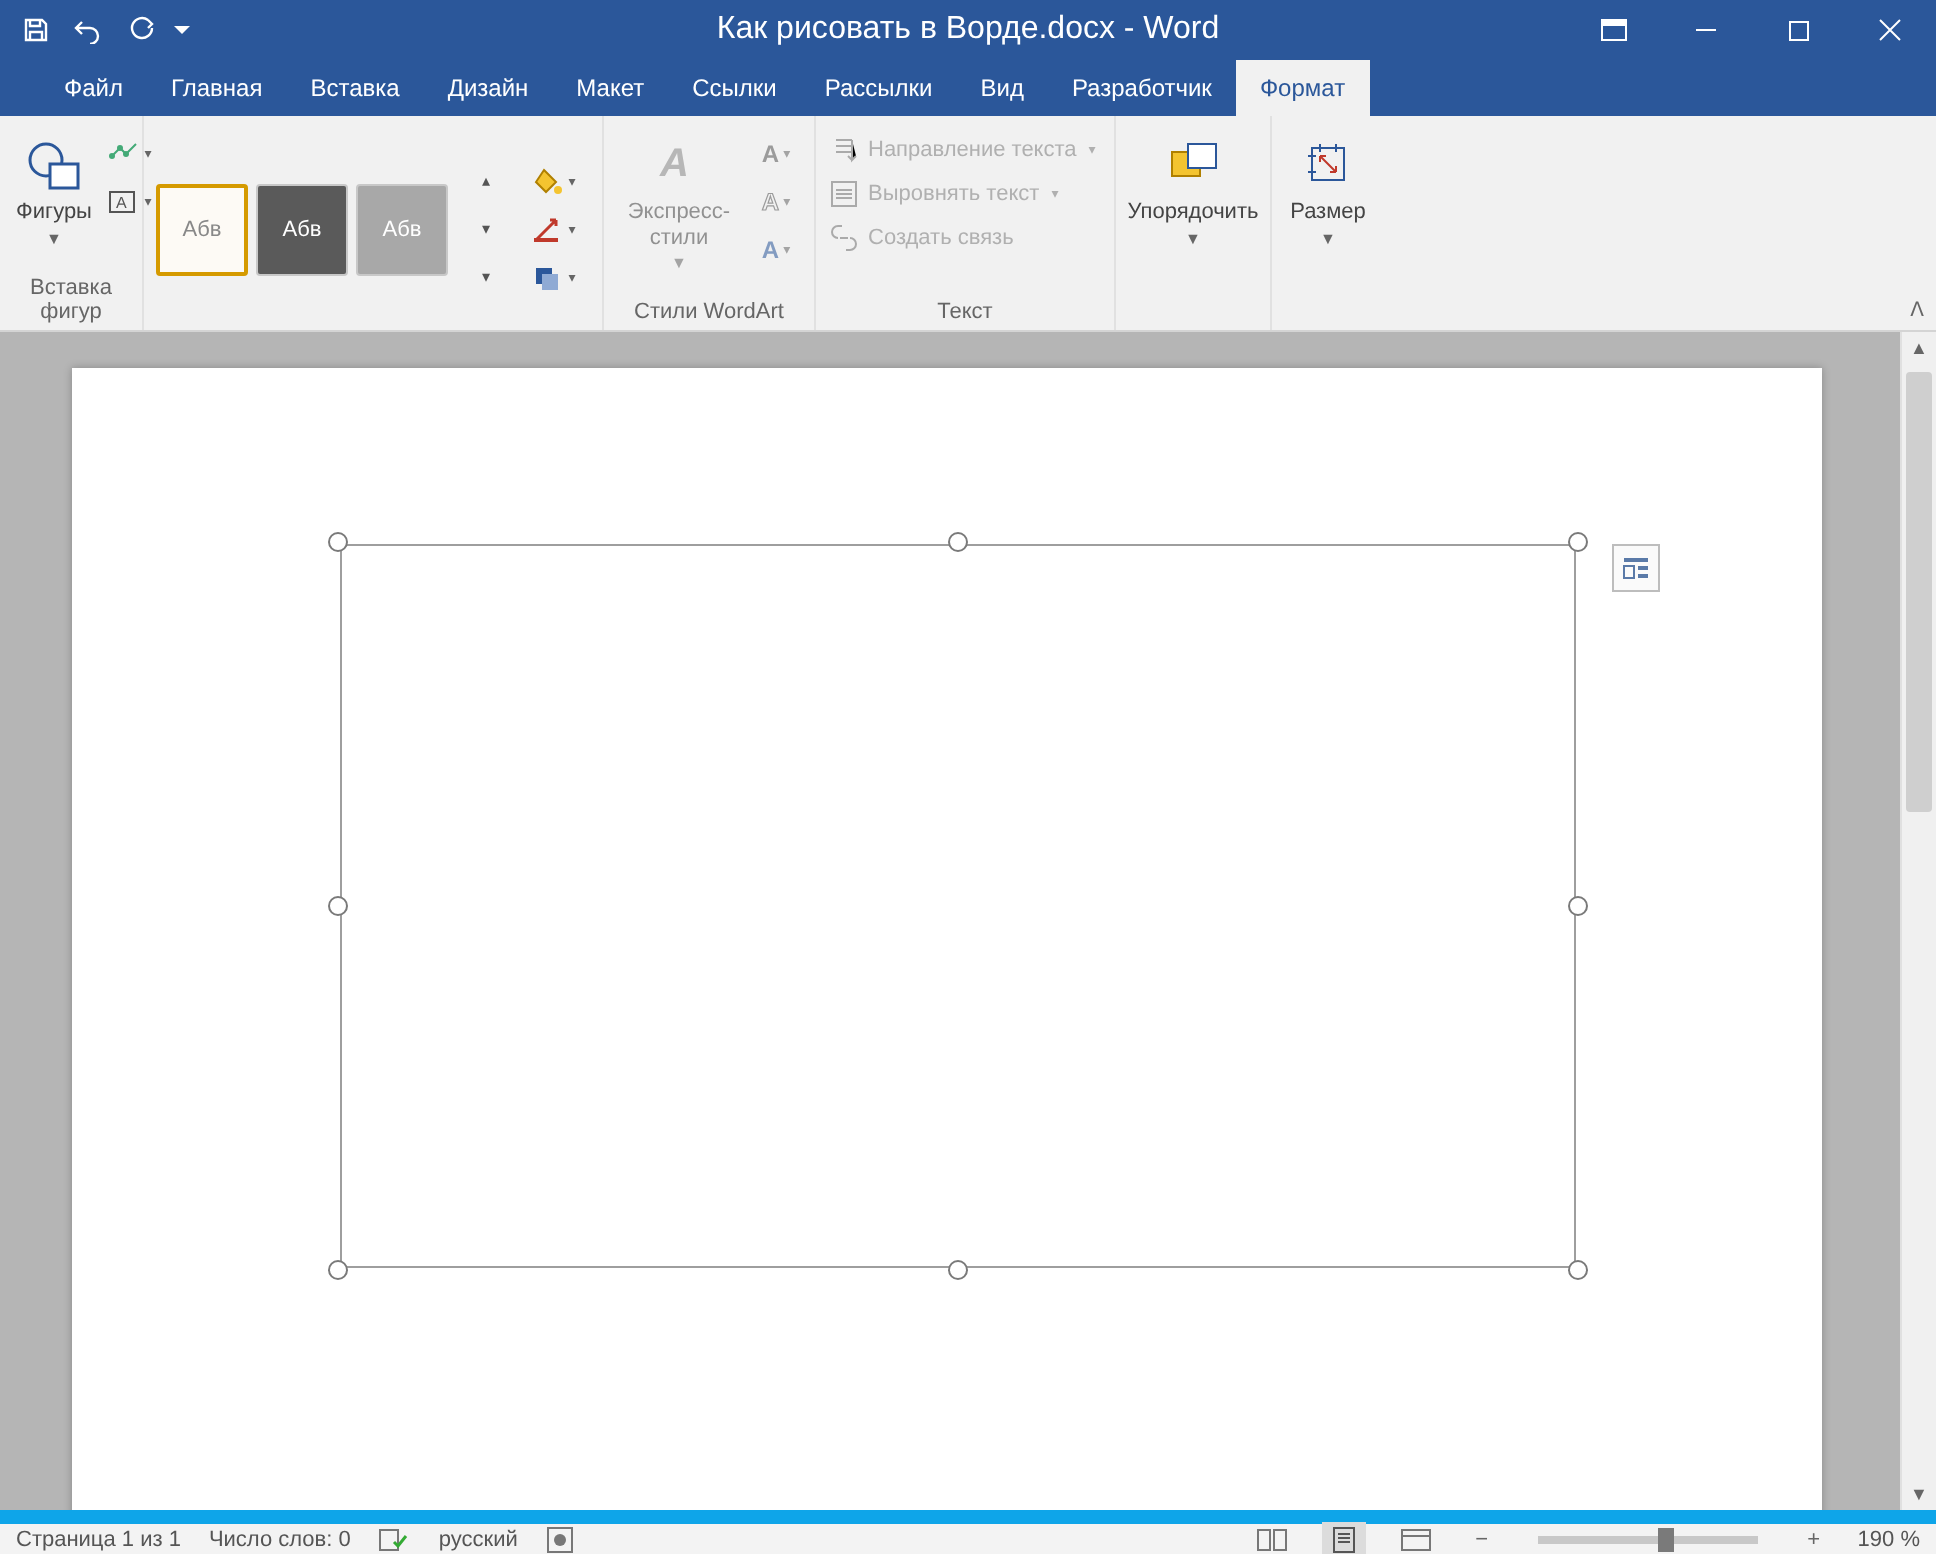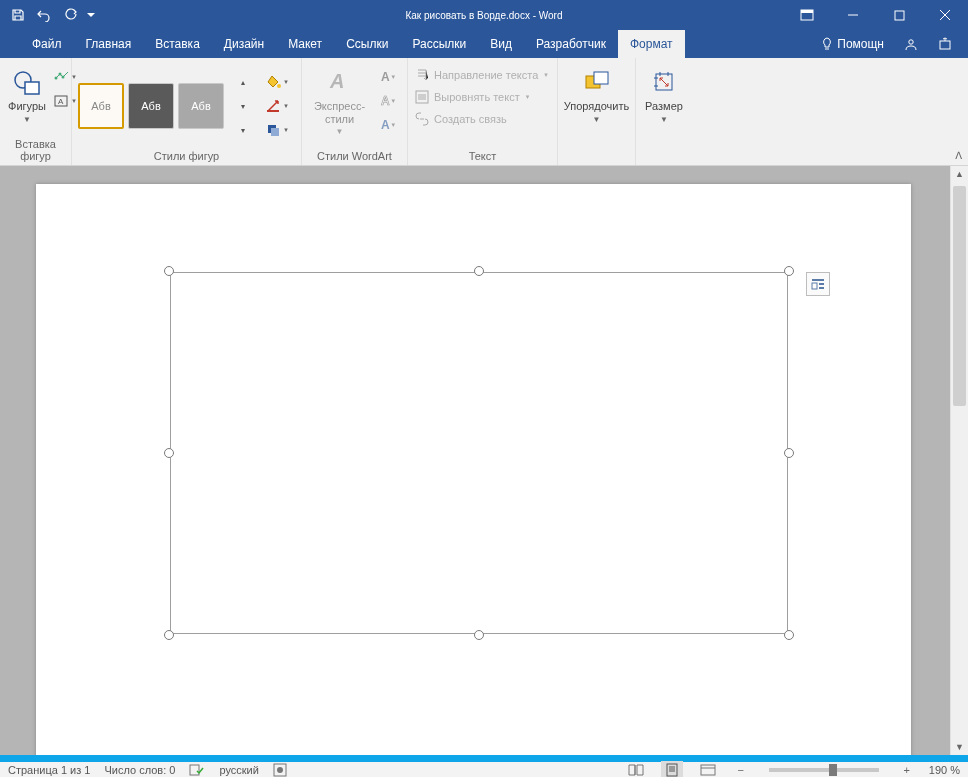--- a/index.html
+++ b/index.html
@@ -2,21 +2,21 @@
 <html><head>
 <meta charset="utf-8">
 <style>
   * { box-sizing: border-box; margin: 0; padding: 0; font-family: "Segoe UI", Tahoma, sans-serif; }
   body { width: 968px; height: 777px; background: #fff; overflow: hidden; position: relative; font-size: 12px; color: #444; }
 
   
   .titlebar { height: 30px; background: #2b579a; display: flex; align-items: center; position: relative; }
   .qat { display: flex; align-items: center; height: 100%; padding-left: 6px; gap: 2px; }
   .qat-btn { width: 24px; height: 24px; display: flex; align-items: center; justify-content: center; color: #fff; }
-  .title-text { position: absolute; left: 50%; transform: translateX(-50%); color: #fff; font-size: 10px; white-space: nowrap; }
+  .title-text { position: absolute; left: 50%; transform: translateX(-50%); color: #fff; font-size: 16px; white-space: nowrap; }
   .win-controls { margin-left: auto; display: flex; align-items: center; height: 100%; }
   .win-btn { width: 46px; height: 30px; display: flex; align-items: center; justify-content: center; color: #fff; }
   .ribbon-display { width: 46px; height: 30px; display:flex; align-items:center; justify-content:center; color:#fff; }
 
   
   .menutabs { height: 28px; background: #2b579a; display: flex; align-items: stretch; padding-left: 20px; position: relative; }
   .menutab { padding: 0 12px; display: flex; align-items: center; color: #fff; font-size: 12px; cursor: default; }
   .menutab.file { font-weight: normal; }
   .menutab.active { background: #f1f1f1; color: #2b579a; }
   .help-area { margin-left: auto; display: flex; align-items: center; padding-right: 6px; }
@@ -134,42 +134,20 @@
   <div class="menutab file">Файл</div>
   <div class="menutab">Главная</div>
   <div class="menutab">Вставка</div>
   <div class="menutab">Дизайн</div>
   <div class="menutab">Макет</div>
   <div class="menutab">Ссылки</div>
   <div class="menutab">Рассылки</div>
   <div class="menutab">Вид</div>
   <div class="menutab">Разработчик</div>
   <div class="menutab active">Формат</div>
-  <div class="help-area">
-    <div class="help-item">
-      <span>
-        <svg width="12" height="14" viewBox="0 0 12 14">
-            <path fill="none" stroke="#fff" d="M6 1a4 4 0 0 0-2 7v2h4v-2a4 4 0 0 0-2-7zM4 12h4"></path>
-          </svg>
-      </span>
-      <span>Помощн</span>
-    </div>
-    <div class="help-item">
-      <svg width="14" height="14" viewBox="0 0 14 14">
-          <circle cx="7" cy="5" r="2.2" fill="none" stroke="#fff"></circle>
-          <path fill="none" stroke="#fff" d="M2 13c0-3 2-4 5-4s5 1 5 4"></path>
-        </svg>
-    </div>
-    <div class="help-item">
-      <svg width="14" height="14" viewBox="0 0 14 14">
-          <rect x="2" y="4" width="10" height="8" fill="none" stroke="#fff"></rect>
-          <path stroke="#fff" d="M7 4V1M5 2l2-1 2 1"></path>
-        </svg>
-    </div>
-  </div>
 </div>
 
 <div class="ribbon">
 
   <div class="group" style="width:72px;">
     <div class="group-body">
       <div class="bigbtn">
         <span class="icon">
           <svg width="32" height="32" viewBox="0 0 32 32">
               <circle cx="12" cy="14" r="8" fill="none" stroke="#2b579a" stroke-width="1.5"></circle>
@@ -240,21 +218,20 @@
         </div>
         <div class="mini-btn">
           <svg width="16" height="14" viewBox="0 0 16 14">
               <rect x="2" y="2" width="8" height="8" fill="#2b579a"></rect>
               <rect x="5" y="5" width="8" height="8" fill="#8faad4"></rect>
             </svg>
             <span class="tri">▾</span>
         </div>
       </div>
     </div>
-    <div class="group-label">Стили фигур</div>
   </div>
 
   <div class="group" style="width:106px;">
     <div class="group-body">
       <div class="bigbtn" style="opacity:0.55;">
         <span class="icon">
           <svg width="28" height="28" viewBox="0 0 28 28">
               <text x="4" y="20" font-size="20" font-weight="bold" fill="#888" font-style="italic">A</text>
             </svg>
         </span>

